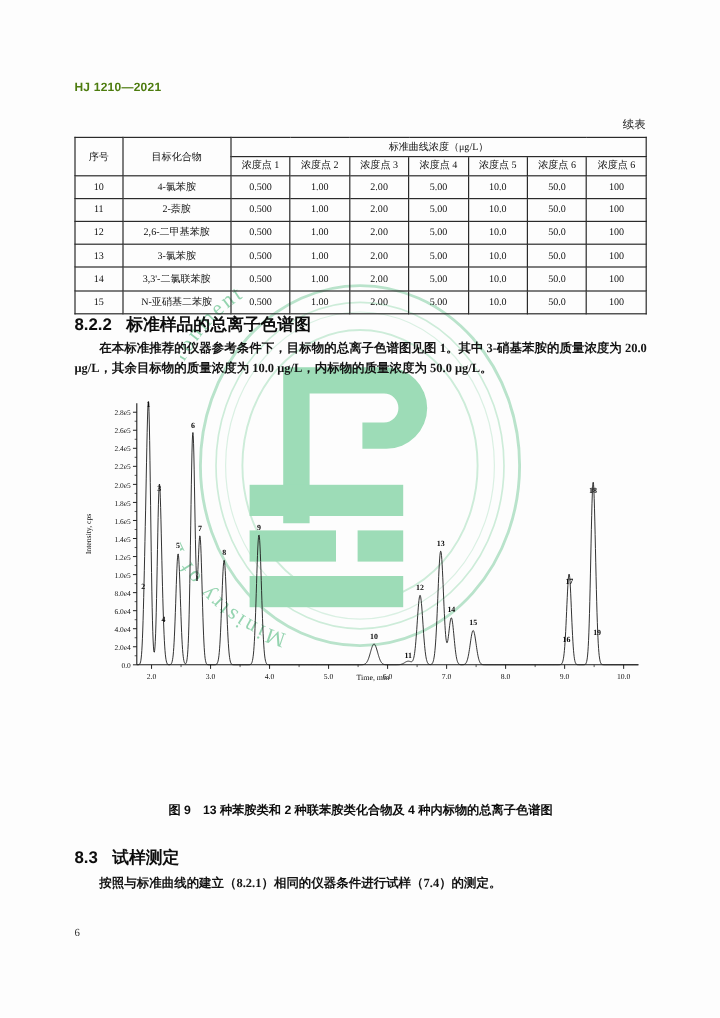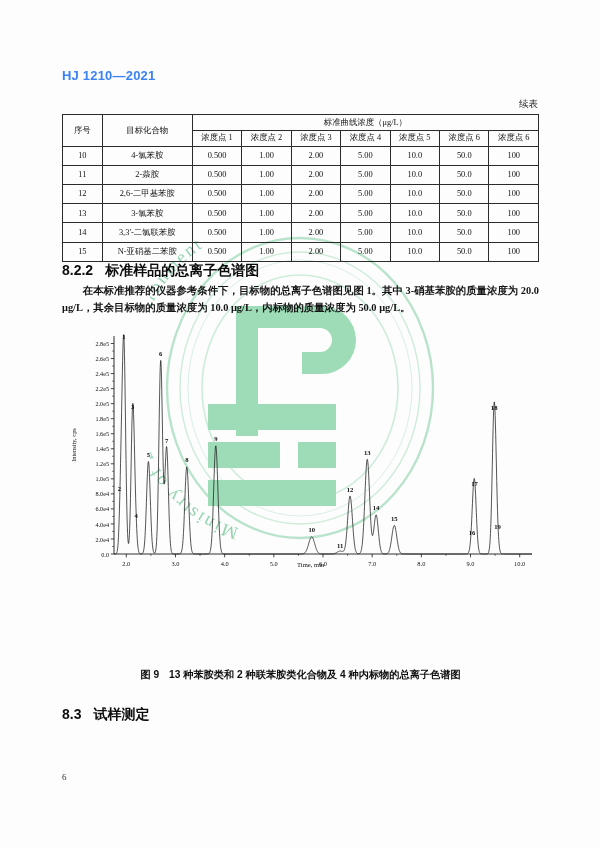--- a/index.html
+++ b/index.html
@@ -24,23 +24,23 @@
     padding: 0;
   }
 
   
   .doc-header {
     position: absolute;
     left: 62px;
     top: 68px;
     font-family: "Liberation Sans", "DejaVu Sans", sans-serif;
     font-weight: bold;
-    font-size: 13px;
+    font-size: 10px;
     letter-spacing: 0.2px;
-    color: #3b82f6;
+    color: #4d7c0f;
   }
 
   .continued-label {
     position: absolute;
     right: 62px;
     top: 98px;
     font-size: 9.5px;
     color: #222;
     font-family: "Liberation Serif", serif;
     text-align: right;
@@ -386,15 +386,16 @@
   </div>
 
 
   <div class="figure-caption">
     <span class="cap-no">图 9</span><span>13 种苯胺类和 2 种联苯胺类化合物及 4 种内标物的总离子色谱图</span>
   </div>
 
   <div class="sec-heading" style="top:706px">
     <span class="num">8.3</span><span>试样测定</span>
   </div>
+  <div class="body-para indent" style="top:728px">按照与标准曲线的建立（8.2.1）相同的仪器条件进行试样（7.4）的测定。</div>
 
   <div class="page-number">6</div>
 </div>
 
 </body></html>

